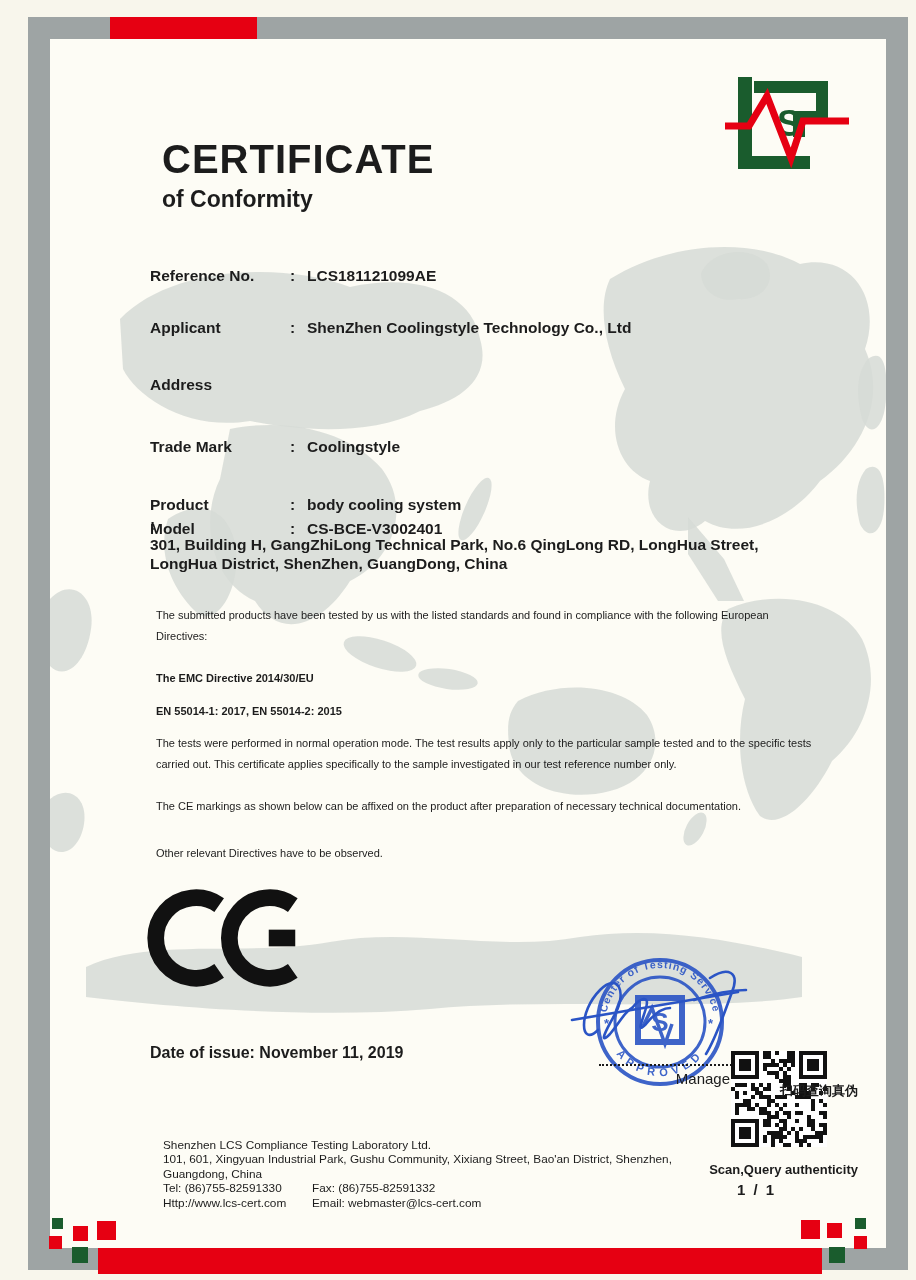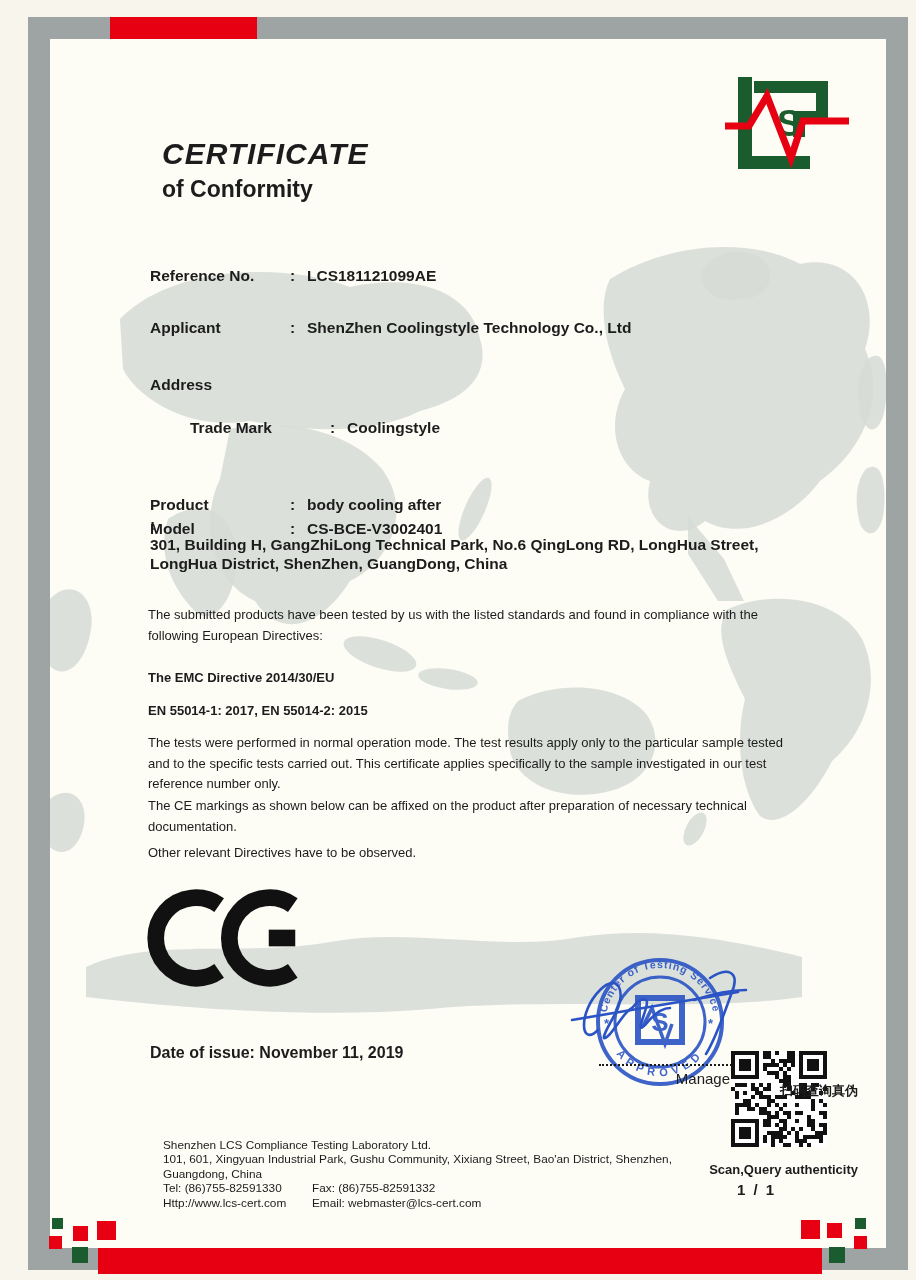--- a/index.html
+++ b/index.html
@@ -6,27 +6,27 @@
     --frame-gray:#9ea4a4; --accent-red:#e60012; --logo-green:#1a5c2d;
     --stamp-blue:#2a54c5; --map-gray:#d6dad6; --ink:#1c1c1c; --paper:#f8f6ec; --sheet:#fdfcf5;
   }
   html,body{margin:0;padding:0;}
   body{width:916px;height:1280px;background:var(--paper);font-family:"Liberation Sans",sans-serif;color:var(--ink);}
   .page{position:relative;width:916px;height:1280px;overflow:hidden;}
   .abs{position:absolute;}
   .frame{left:28px;top:17px;width:880px;height:1253px;border:22px solid var(--frame-gray);background:var(--sheet);box-sizing:border-box;}
   .red{background:var(--accent-red);}
   .green{background:var(--logo-green);}
-  .title1{font-size:30px;font-weight:bold;letter-spacing:1px;line-height:1;font-style:italic;}
+  .title1{font-size:40px;font-weight:bold;letter-spacing:1px;line-height:1;}
   .title2{font-size:23px;font-weight:bold;margin-top:9px;line-height:1;}
   .field{left:150px;width:680px;display:flex;font-weight:bold;font-size:15.5px;line-height:19.5px;}
   .flabel{width:140px;flex:0 0 140px;}
   .fcolon{width:17px;flex:0 0 17px;}
   .fvalue{flex:1;}
-  .para{left:148px;width:657px;font-size:13px;line-height:20.5px;}
+  .para{left:156px;width:657px;font-size:11px;line-height:20.5px;}
   .bold{font-weight:bold;margin-top:15px;}
   .footer{left:163px;width:560px;font-size:11.8px;line-height:14.4px;}
   .cols{display:flex;}
   .cols .c1{width:149px;flex:0 0 149px;}
   .qrcap{left:700px;width:158px;text-align:center;font-weight:bold;}
   .zh{font-size:13px;}
   .en{font-size:13px;text-align:right;}
   .pageno{left:697px;top:1181px;font-weight:bold;font-size:15px;letter-spacing:2px;margin-left:40px;}
   .dotline{left:599px;top:1064px;width:136px;border-top:2.5px dotted #1a1a1a;}
   .manager{left:599px;top:1070px;width:136px;text-align:right;font-size:15px;}
@@ -94,29 +94,29 @@
   <div class="abs field" style="top:318px;">
     <span class="flabel">Applicant</span>
       <span class="fcolon">:</span>
       <span class="fvalue">ShenZhen Coolingstyle Technology Co., Ltd</span>
   </div>
   <div class="abs field" style="top:375px;flex-direction:column;">
     <span class="flabel">Address</span>
       <span class="fcolon">:</span>
       <span class="fvalue">301, Building H, GangZhiLong Technical Park, No.6 QingLong RD, LongHua Street, LongHua District, ShenZhen, GuangDong, China</span>
   </div>
-  <div class="abs field" style="top:418px;margin-left:40px;">
+  <div class="abs field" style="top:437px;">
     <span class="flabel">Trade Mark</span>
       <span class="fcolon">:</span>
       <span class="fvalue">Coolingstyle</span>
   </div>
   <div class="abs field" style="top:495px;">
     <span class="flabel">Product</span>
       <span class="fcolon">:</span>
-      <span class="fvalue">body cooling after</span>
+      <span class="fvalue">body cooling system</span>
   </div>
   <div class="abs field" style="top:519px;">
     <span class="flabel">Model</span>
       <span class="fcolon">:</span>
       <span class="fvalue">CS-BCE-V3002401</span>
   </div>
 
   <div class="abs para" style="top:605px;">The submitted products have been tested by us with the listed standards and found in compliance with the following European Directives:</div>
   <div class="abs para bold" style="top:653px;">The EMC Directive 2014/30/EU</div>
   <div class="abs para bold" style="top:686px;">EN 55014-1: 2017, EN 55014-2: 2015</div>

